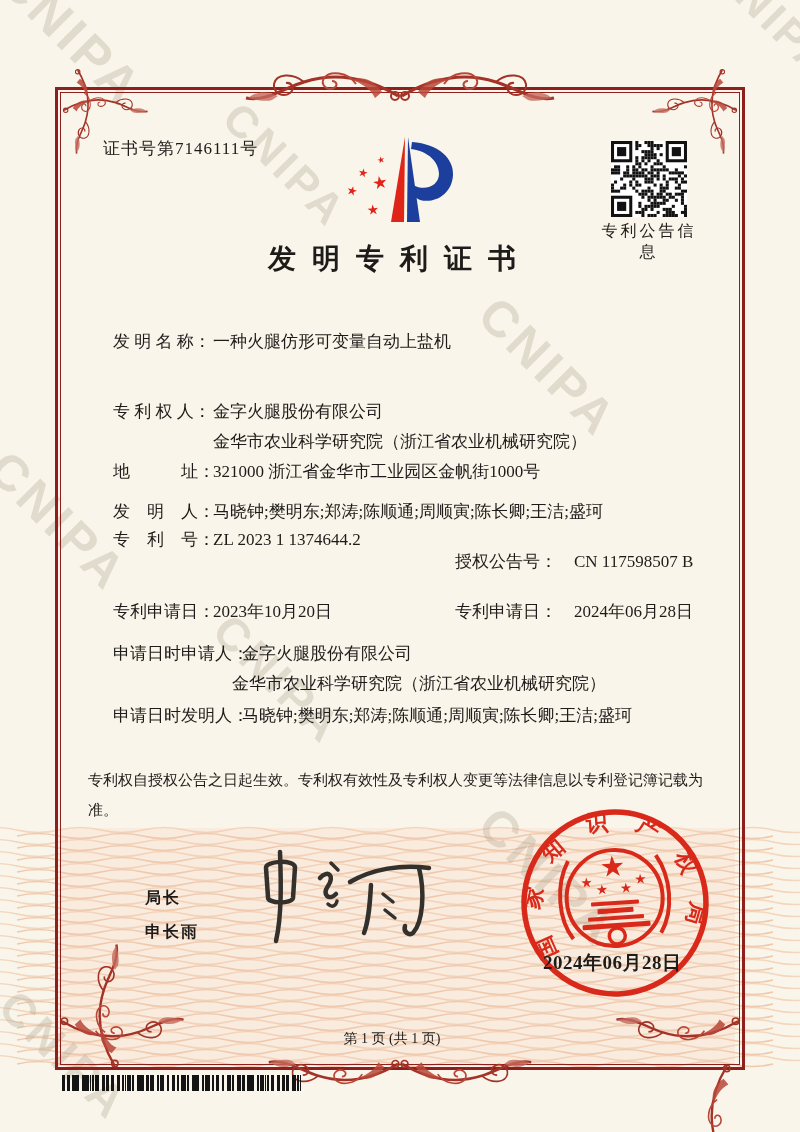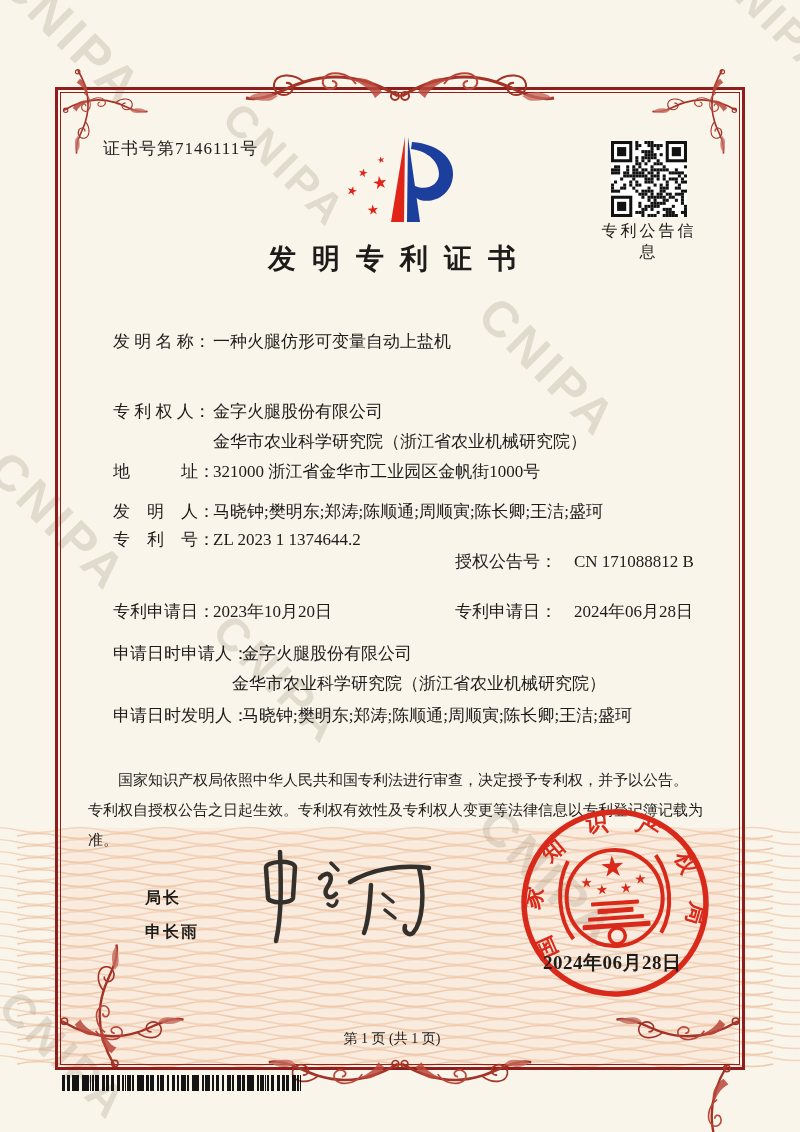--- a/index.html
+++ b/index.html
@@ -391,42 +391,41 @@
 </div>
 
 <div class="row" style="top:500px;">
   <span class="lbl">发　明　人：</span><span>马晓钟;樊明东;郑涛;陈顺通;周顺寅;陈长卿;王洁;盛珂</span>
 </div>
 
 <div class="row" style="top:528px;">
   <span class="lbl">专　利　号：</span><span>ZL 2023 1 1374644.2</span>
 </div>
 <div class="rrow" style="top:550px;">
-  <span>授权公告号：</span>　<span>CN 171088812 B</span>
+  <span>授权公告号：</span>　<span>CN 117598507 B</span>
 </div>
 
 <div class="row" style="top:600px;">
   <span class="lbl">专利申请日：</span><span>2023年10月20日</span>
 </div>
 <div class="rrow" style="top:600px;">
   <span>专利申请日：</span>　<span>2024年06月28日</span>
 </div>
 
 <div class="row" style="top:642px;">
   <span class="lblwide">申请日时申请人：</span>　<span>金字火腿股份有限公司</span>
 </div>
 <div class="row" style="top:672px;left:232px;">
   <span>金华市农业科学研究院（浙江省农业机械研究院）</span>
 </div>
 <div class="row" style="top:704px;">
   <span class="lblwide">申请日时发明人：</span>　<span>马晓钟;樊明东;郑涛;陈顺通;周顺寅;陈长卿;王洁;盛珂</span>
 </div>
 
 <div class="statement">
-  <div class="l1">国家知识产权局依照中华人民共和国专利法进行审查，决定授予专利权，并予以公告。</div>
   <div class="l2">专利权自授权公告之日起生效。专利权有效性及专利权人变更等法律信息以专利登记簿记载为准。</div>
 </div>
 
 <div class="sig-label" style="top:888px;">局长</div>
 <div class="sig-label" style="top:922px;">申长雨</div>
 
 <svg class="abs" style="left:232px;top:840px;z-index:5;" width="210" height="115" viewBox="0 0 210 115" fill="none" stroke="#34302b" stroke-width="4.5" stroke-linecap="round" stroke-linejoin="round">
   <path d="M34,28 C33,21 62,19 63,27 L61,58 C60,64 35,64 36,57 Z"></path>
   <path d="M48,12 C49,40 50,75 44,101"></path>
   <path d="M88,38 C96,29 103,36 96,46 C90,55 97,61 104,54"></path>

